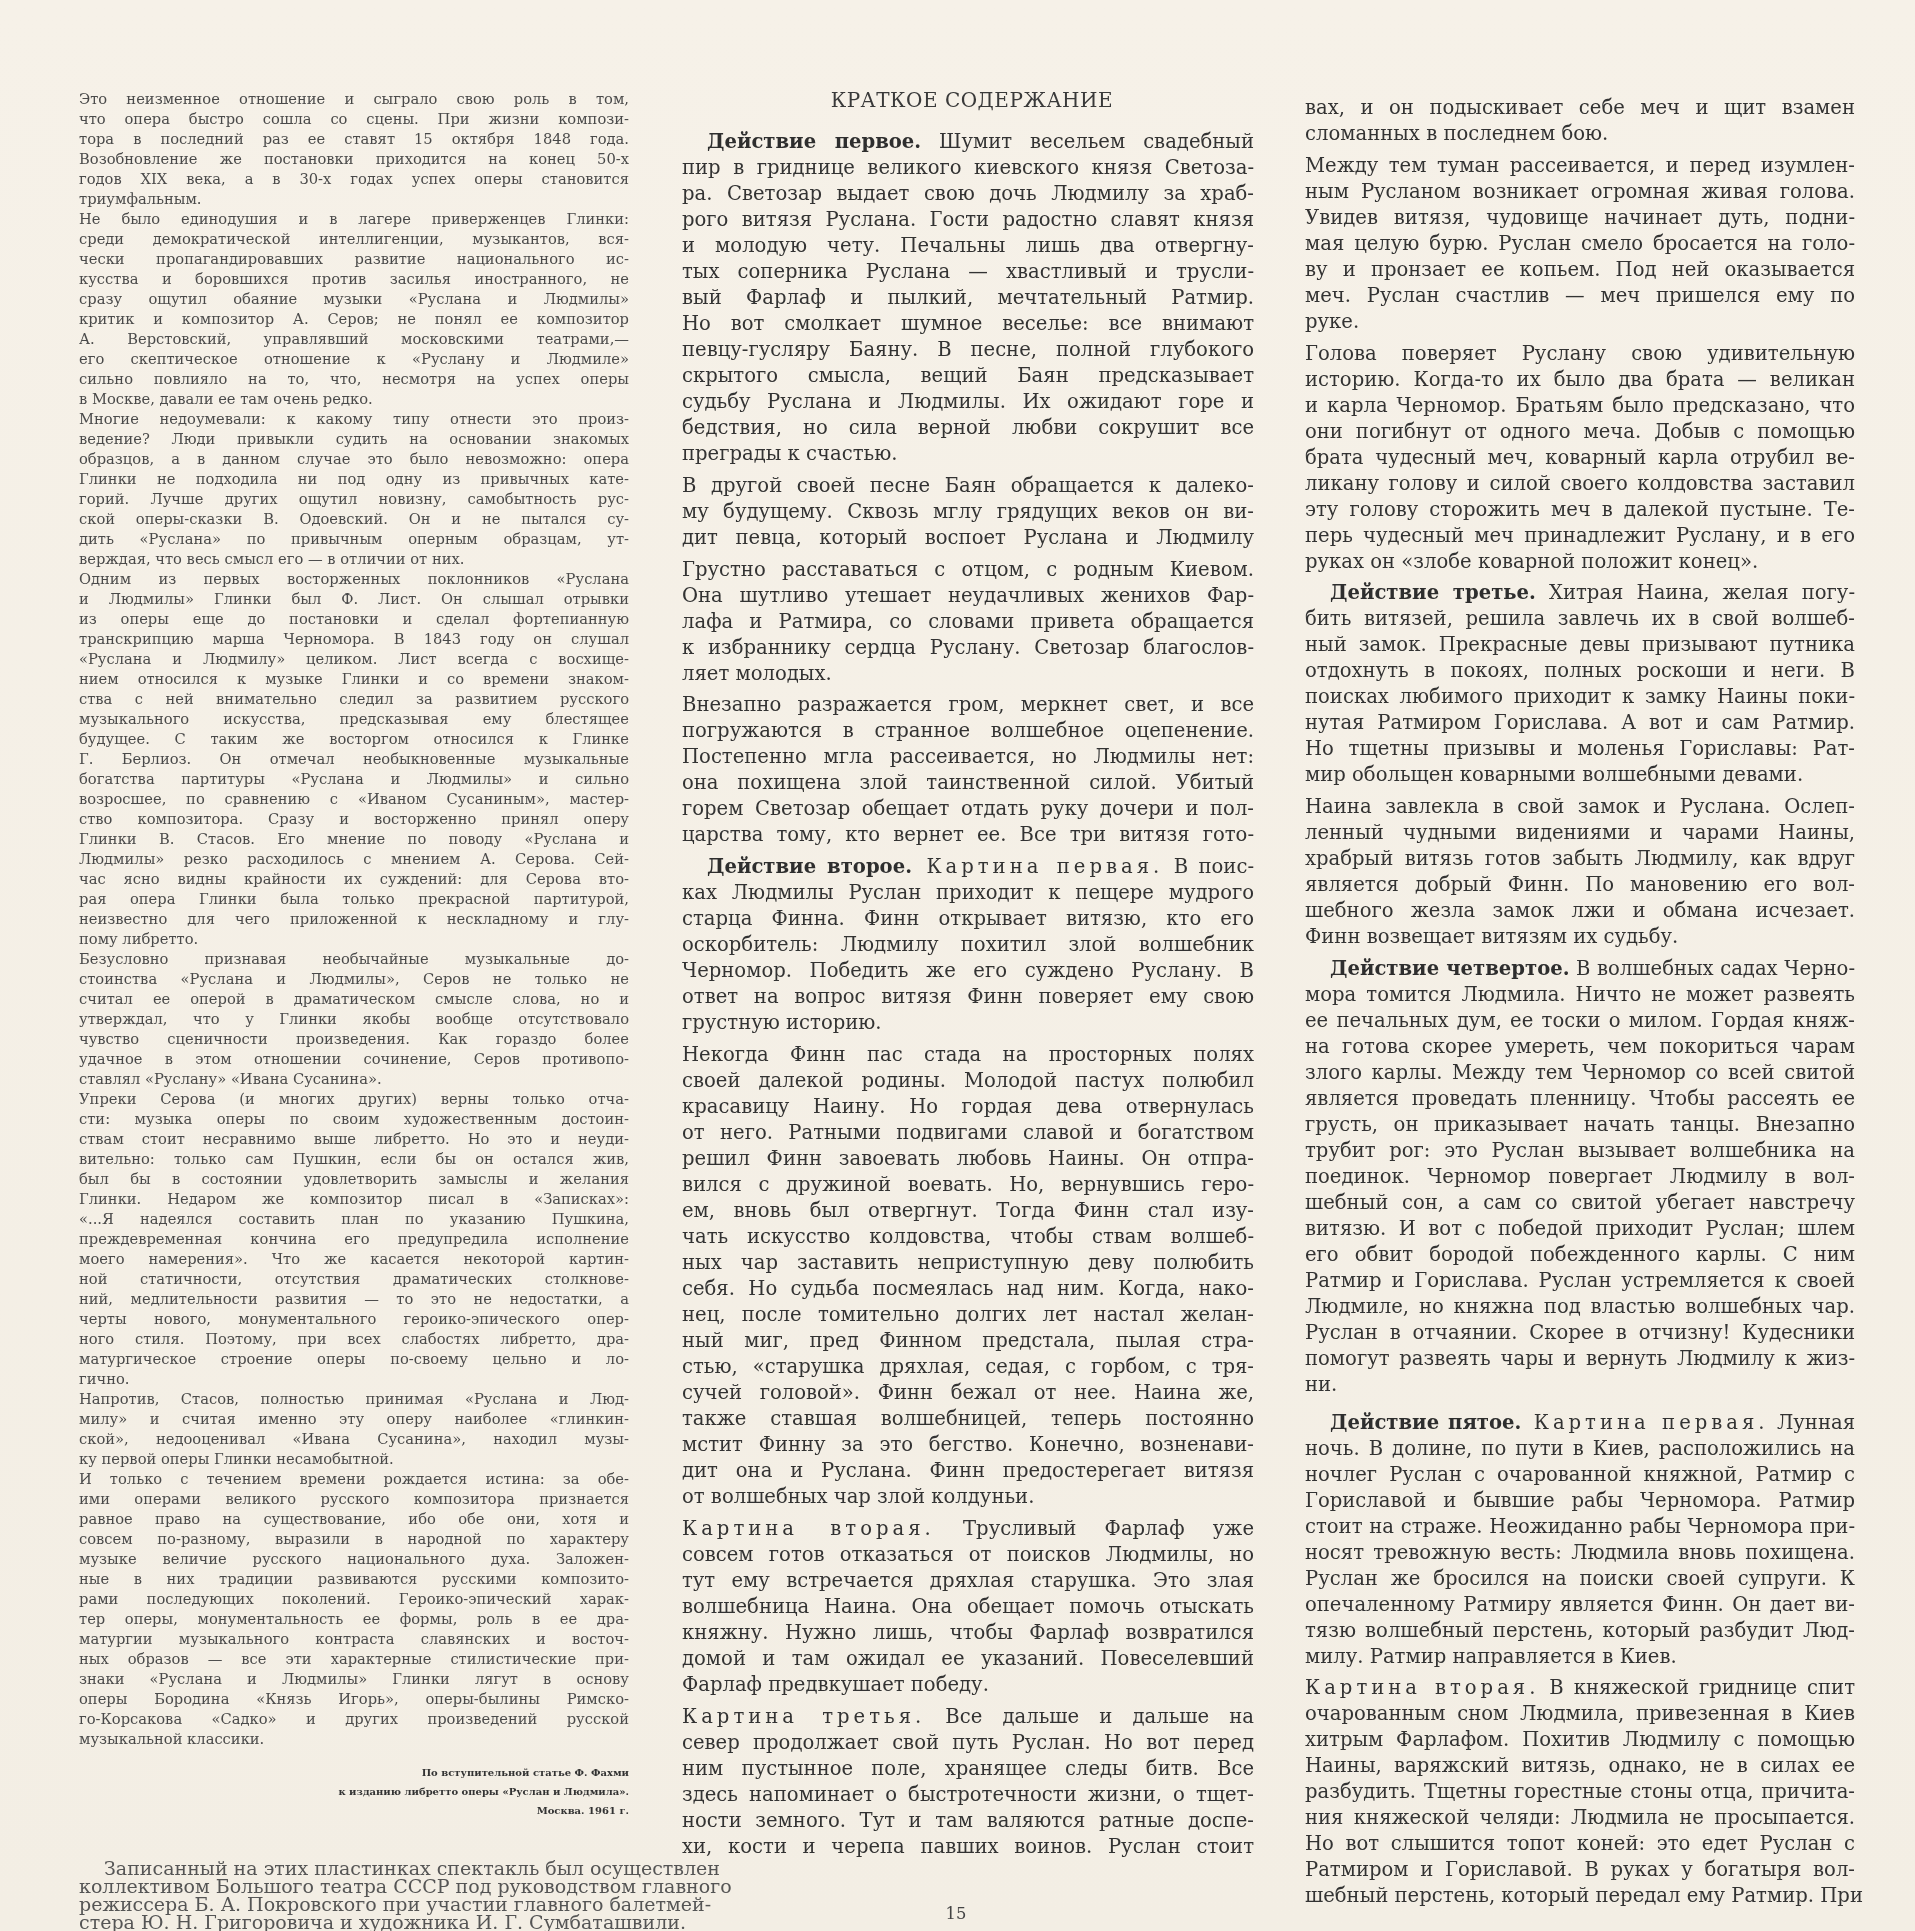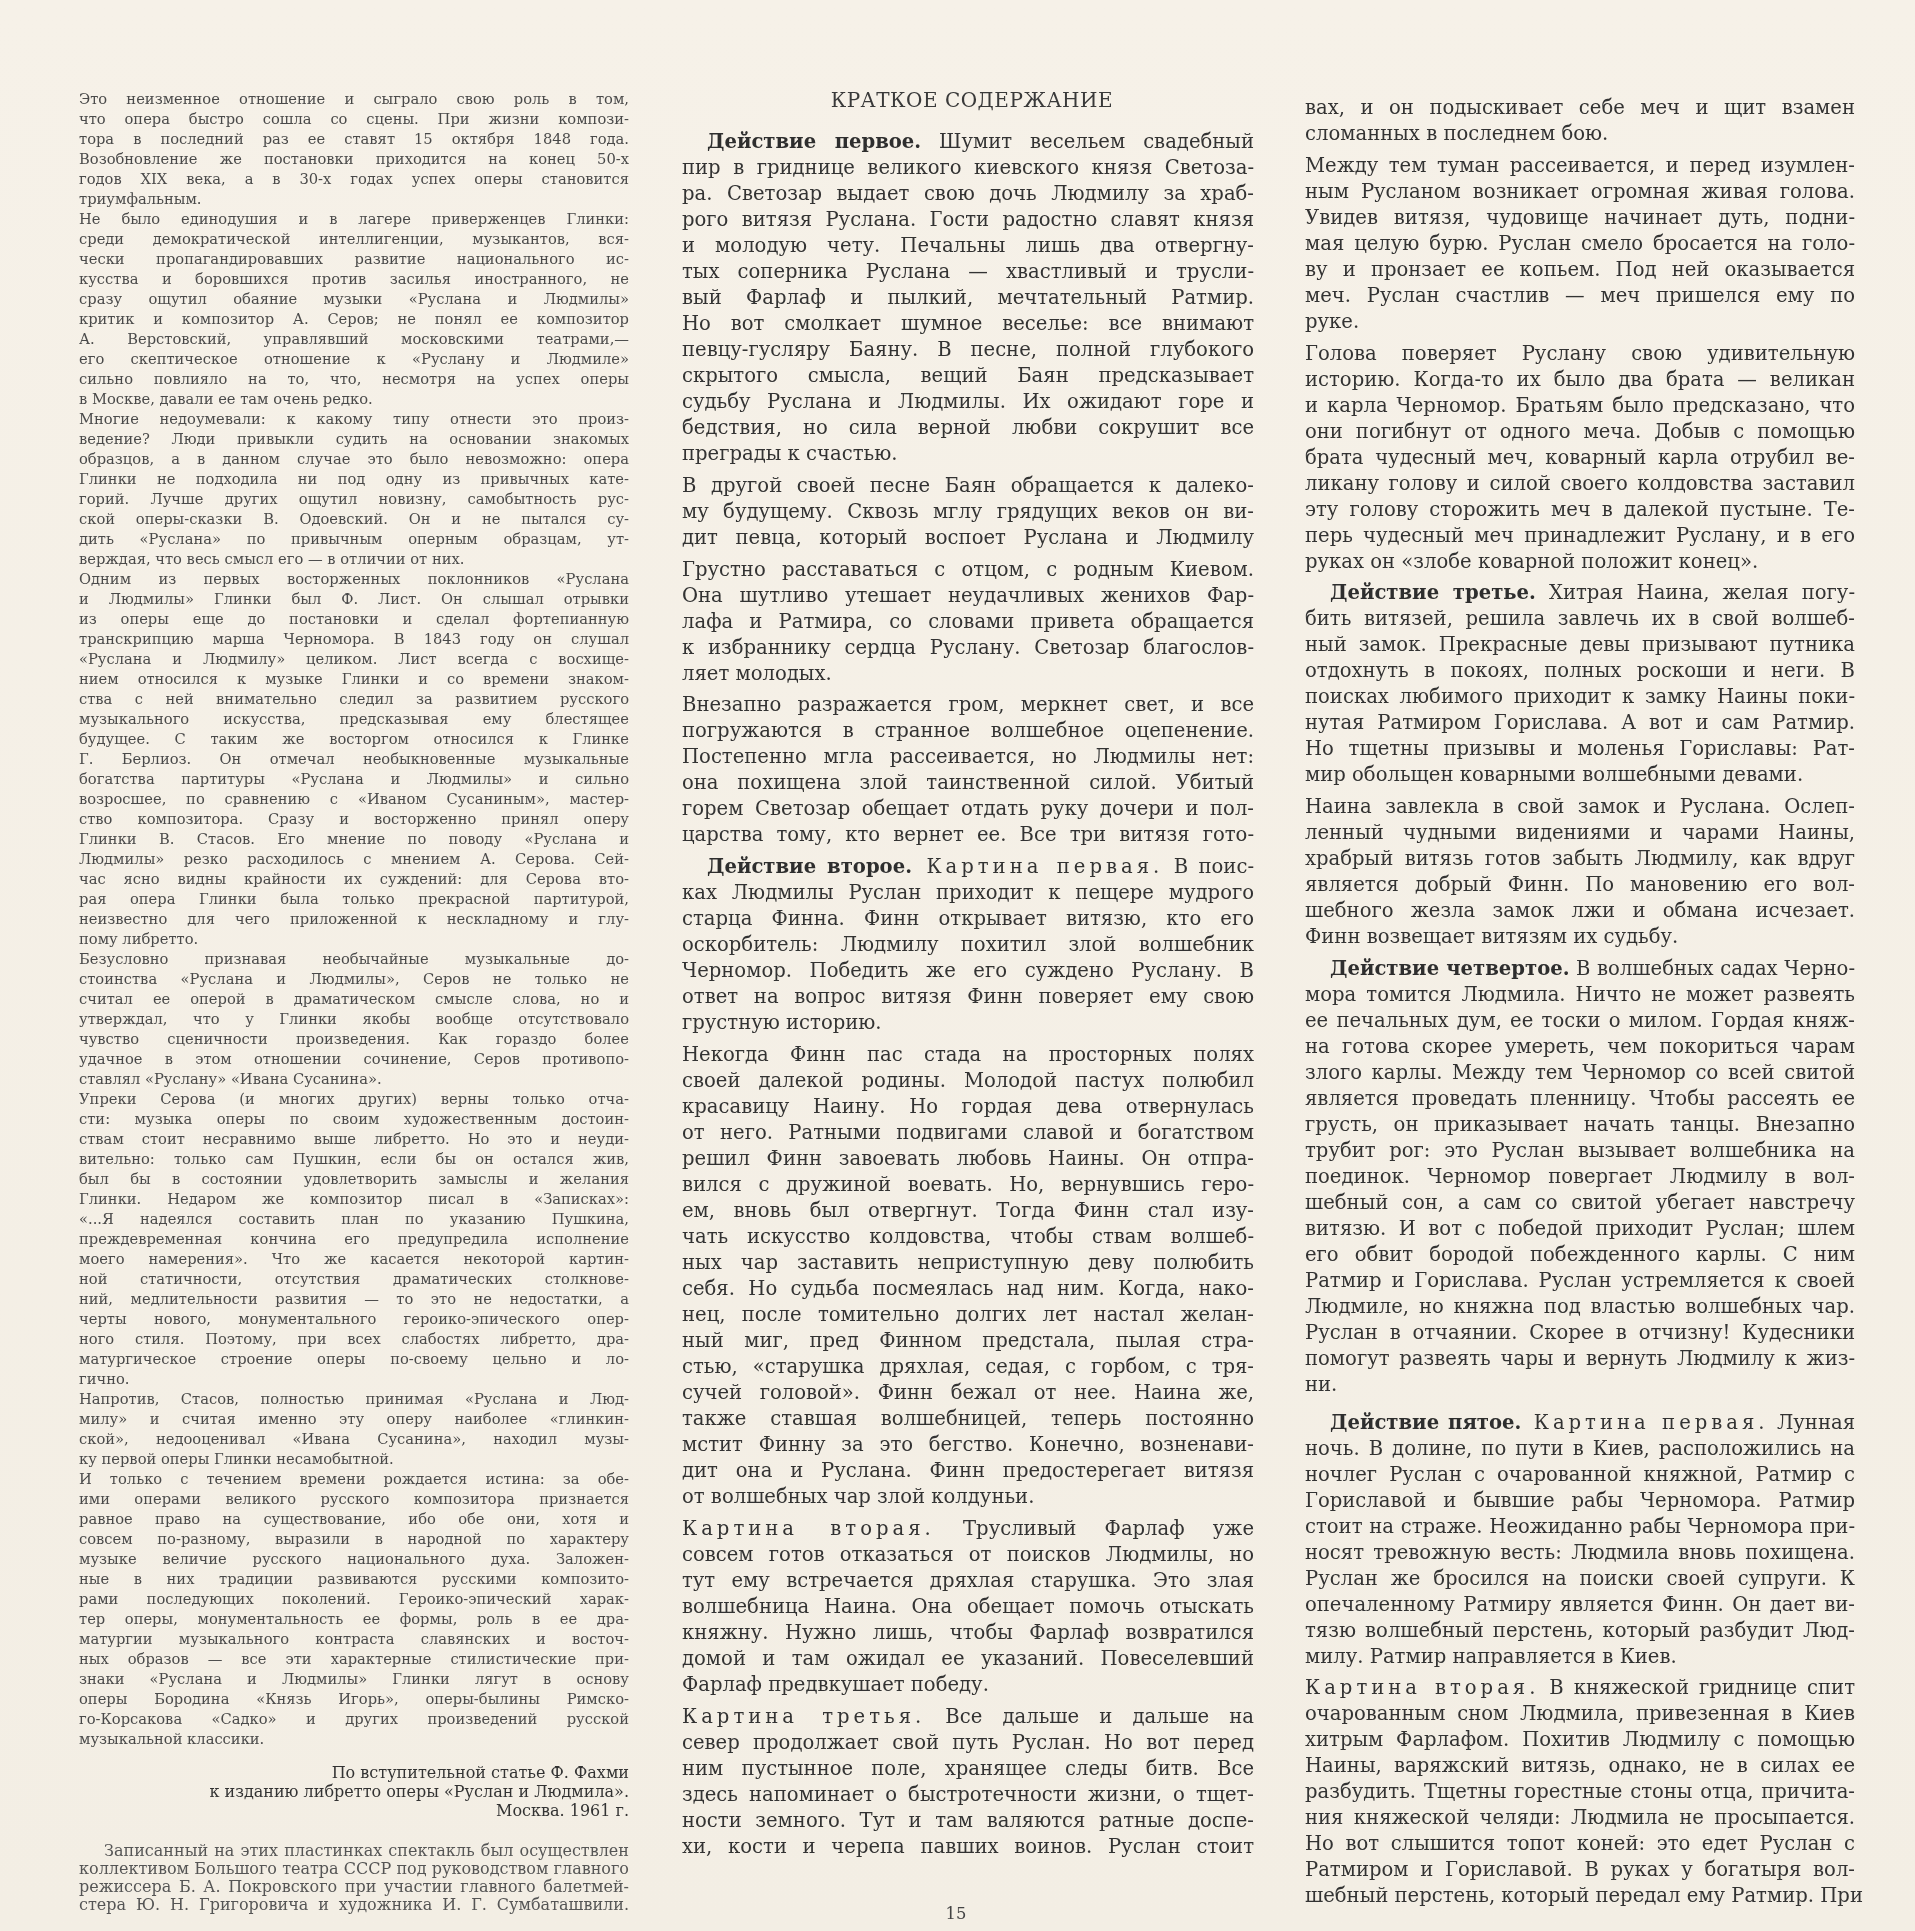--- a/index.html
+++ b/index.html
@@ -12,23 +12,23 @@
       overflow: hidden;
     }
     .page { position: absolute; inset: 0; background: linear-gradient(180deg, #f6f1e8 0%, #f3eee4 100%); }
     .col { position: absolute; }
     .line { display: block; white-space: nowrap; text-align: justify; text-align-last: justify; }
     .line.last { text-align-last: left; }
     .line.right { text-align: right; text-align-last: right; }
 
     
     #col-left { left: 79px; top: 89px; width: 550px; font-size: 14.7px; line-height: 20px; color: #4a4a4a; }
-    #col-left .credit { font-weight: normal; font-size: 16px; line-height: 19.3px; color: #333; }
+    #col-left .credit { font-weight: bold; font-size: 10px; line-height: 19.3px; color: #333; }
     #col-left .credit-block { margin-top: 13.5px; }
-    #col-left .note { margin-top: 22px; font-size: 16px; line-height: 18px; color: #555; }
+    #col-left .note { margin-top: 39px; font-size: 19px; line-height: 18px; color: #555; }
     #col-left .note .indent { padding-left: 25px; }
 
     
     #col-mid { left: 682px; top: 87px; width: 572px; font-size: 19.6px; line-height: 26px; color: #333; }
     #col-right { left: 1305px; top: 95px; width: 550px; font-size: 19.6px; line-height: 26px; color: #333; }
 
     .heading { text-align: center; font-size: 20px; letter-spacing: 0.5px; margin-left: 7.7px; color: #3a3a3a; margin-bottom: 16px; font-weight: normal; }
     .act { font-weight: bold; color: #2e2e2e; }
     .spaced { letter-spacing: 4px; }
     .indent-first { padding-left: 25px; }

